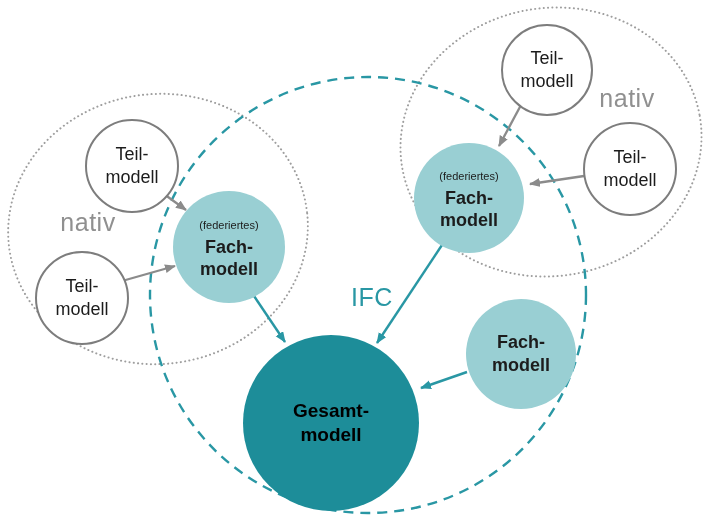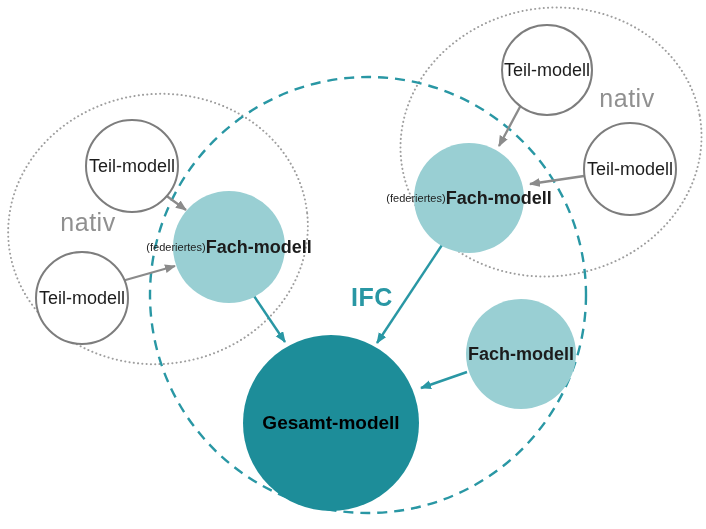--- a/index.html
+++ b/index.html
@@ -23,35 +23,35 @@
     stroke-dasharray:0.1 4.2;stroke-linecap:round;}
   .dashed-circle{fill:none;stroke:var(--accent-teal);stroke-width:2.4;
     stroke-dasharray:10 7;}
   .arrow-gray{stroke:var(--arrow-gray);stroke-width:2.3;fill:none;}
   .arrow-teal{stroke:var(--accent-teal);stroke-width:2.4;fill:none;}
   .head-gray{fill:var(--arrow-gray);}
   .head-teal{fill:var(--accent-teal);}
 
   .node{
     position:absolute;border-radius:50%;z-index:1;
-    display:flex;flex-direction:row;align-items:center;justify-content:center;
+    display:flex;flex-direction:column;align-items:center;justify-content:center;
     color:var(--text-dark);
   }
   .node span{display:block;}
   .teil{background:#fff;border:2px solid var(--node-border-gray);
     font-size:18px;line-height:23px;}
   .fach{background:var(--light-teal);}
   .fach .fed{font-size:11px;line-height:21px;}
   .fach .bold{font-weight:bold;font-size:18px;line-height:22px;}
   .fach-plain{background:var(--light-teal);font-weight:bold;font-size:18px;line-height:23px;}
   .gesamt{background:var(--dark-teal);font-weight:bold;font-size:19px;line-height:24px;color:#000000;}
 
   .floating-label{position:absolute;z-index:2;transform:translate(-50%,-50%);white-space:nowrap;}
   .nativ{color:var(--nativ-gray);font-size:25px;letter-spacing:0.5px;}
-  .ifc{color:var(--accent-teal);font-size:25px;font-weight:bold;letter-spacing:0.5px;}
+  .ifc{color:var(--accent-teal);font-size:25px;font-weight:normal;letter-spacing:0.5px;}
 </style>
 </head>
 <body>
 
 <div class="stage">
 
   <svg width="706" height="529" viewBox="0 0 706 529">
     <defs>
       <marker id="head-g" markerUnits="userSpaceOnUse" markerWidth="13" markerHeight="11" refX="10" refY="4.5" orient="auto">
         <path d="M0,0 L11,4.5 L0,9 Z" class="head-gray"></path>

